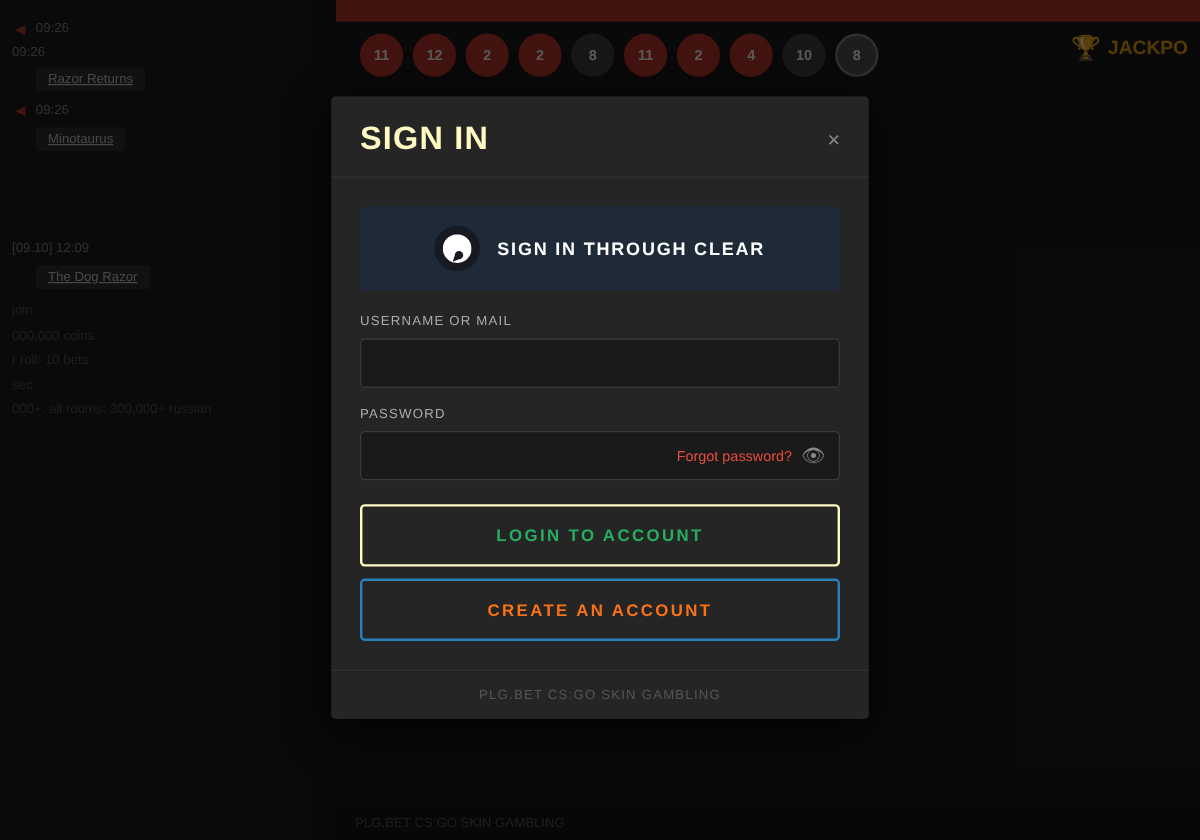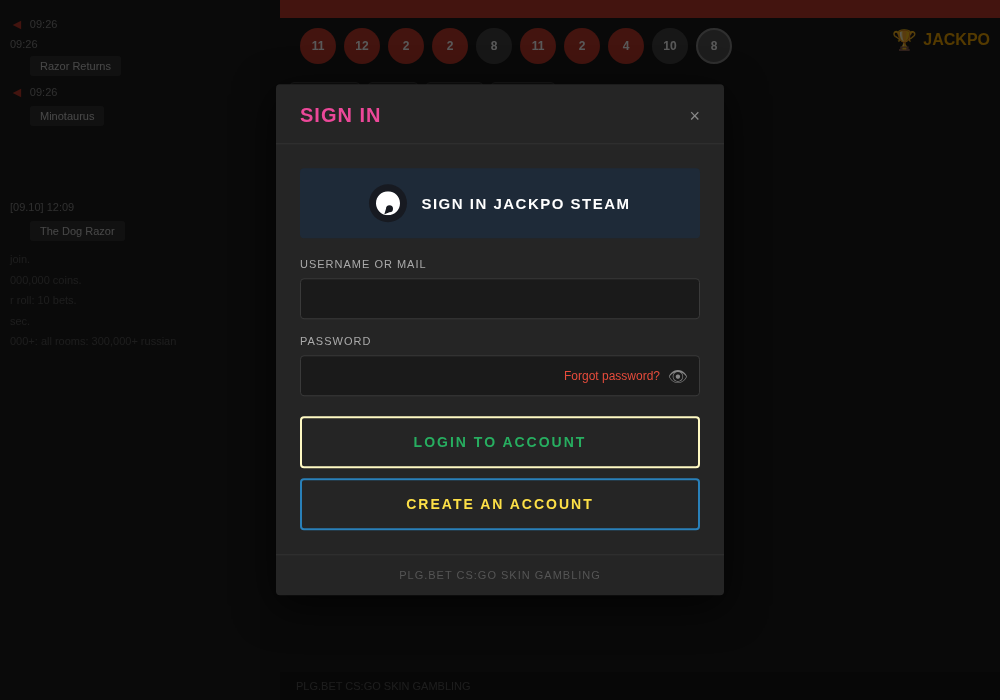--- a/index.html
+++ b/index.html
@@ -81,20 +81,21 @@
     .time-entry .arrow { color: #c0392b; font-size: 14px; }
 
     .game-tag {
       background: #333;
       color: #ccc;
       font-size: 11px;
       padding: 4px 10px;
       border-radius: 3px;
       display: inline-block;
       margin-left: 20px;
+      text-decoration: underline;
     }
 
     
     .right-side {
       position: absolute;
       top: 72px;
       left: 280px;
       right: 0;
       bottom: 0;
       z-index: 1;
@@ -207,22 +208,22 @@
 
     .modal-header {
       display: flex;
       justify-content: space-between;
       align-items: center;
       padding: 20px 24px 16px;
       border-bottom: 1px solid #333;
     }
 
     .modal-title {
-      color: #ec4899;
-      font-size: 20px;
+      color: #fef9c3;
+      font-size: 27px;
       font-weight: bold;
       letter-spacing: 1px;
     }
 
     .close-btn {
       color: #888;
       font-size: 18px;
       cursor: pointer;
       background: none;
       border: none;
@@ -343,21 +344,21 @@
       margin-bottom: 10px;
       transition: background 0.2s;
     }
 
     .create-btn {
       width: 100%;
       padding: 16px;
       background: transparent;
       border: 2px solid #2980b9;
       border-radius: 4px;
-      color: #fde047;
+      color: #f97316;
       font-size: 14px;
       font-weight: bold;
       letter-spacing: 2px;
       cursor: pointer;
       transition: background 0.2s;
     }
 
     .modal-footer {
       padding: 14px 24px;
       border-top: 1px solid #333;
@@ -485,21 +486,21 @@
   </div>
 
   <div class="modal-body">
     
     <button class="steam-btn">
       <div class="steam-logo">
         <svg width="24" height="24" viewBox="0 0 24 24" fill="white" xmlns="http://www.w3.org/2000/svg">
           <path d="M12 0C5.37 0 0 5.37 0 12c0 5.3 3.44 9.8 8.2 11.38L10 17.5a3.5 3.5 0 0 1 3.5-3.5 3.5 3.5 0 0 1 3.5 3.5 3.5 3.5 0 0 1-3.5 3.5h-.07l-5.54 2.3C8.9 23.9 10.43 24 12 24c6.63 0 12-5.37 12-12S18.63 0 12 0zM8 15.5a2 2 0 0 0-2 2 2 2 0 0 0 2 2 2 2 0 0 0 2-2 2 2 0 0 0-2-2zm9-8.5a3 3 0 0 0-3 3 3 3 0 0 0 3 3 3 3 0 0 0 3-3 3 3 0 0 0-3-3z"></path>
         </svg>
       </div>
-      <span class="steam-text">SIGN IN JACKPO STEAM</span>
+      <span class="steam-text">SIGN IN THROUGH CLEAR</span>
     </button>
 
     
 
     
     <div class="field-label">USERNAME OR MAIL</div>
     <input type="text" class="text-input" placeholder="" style="">
 
     
     <div class="field-label">PASSWORD</div>

